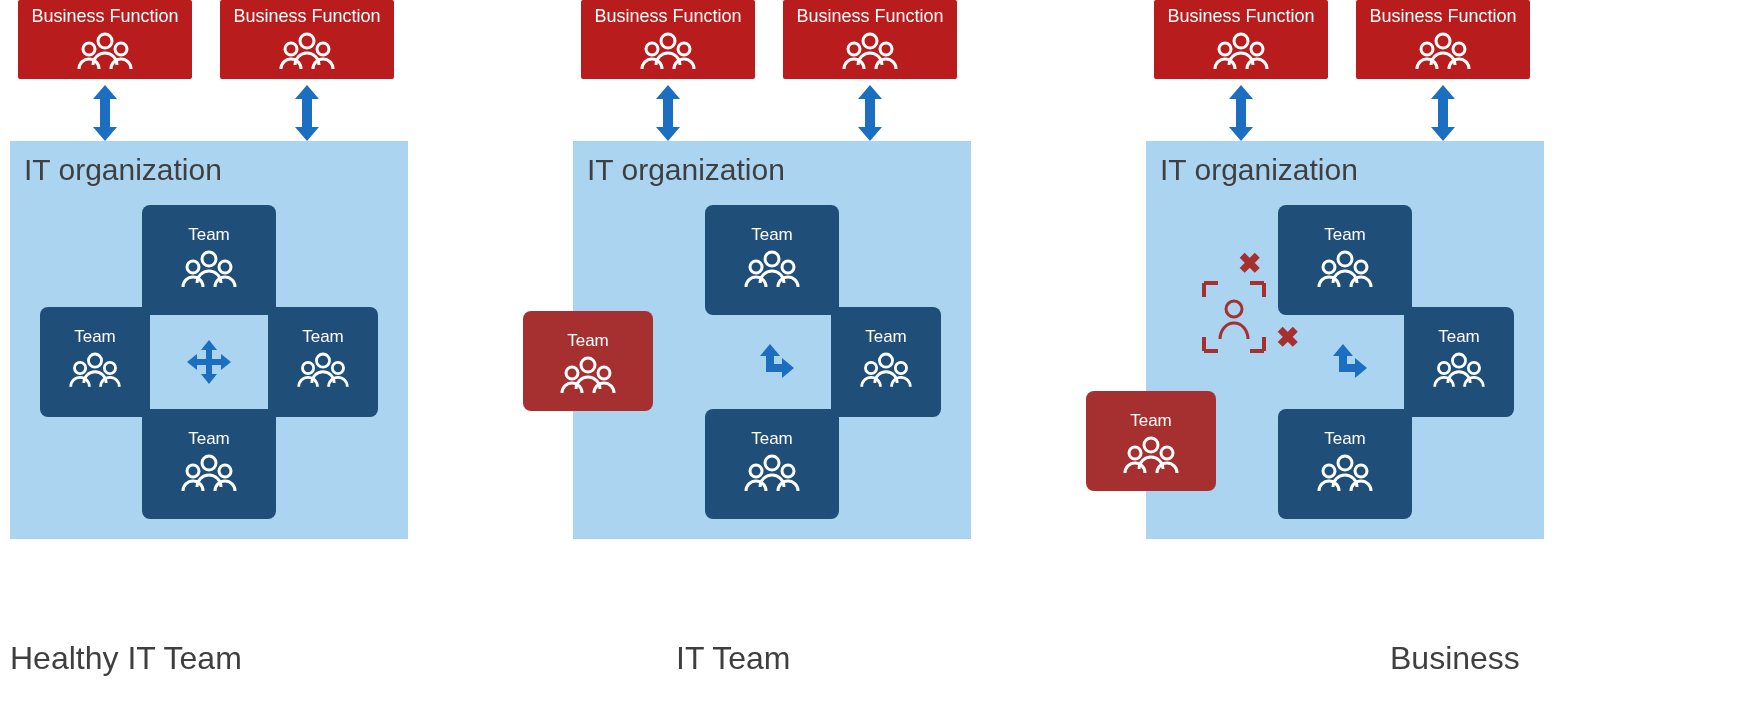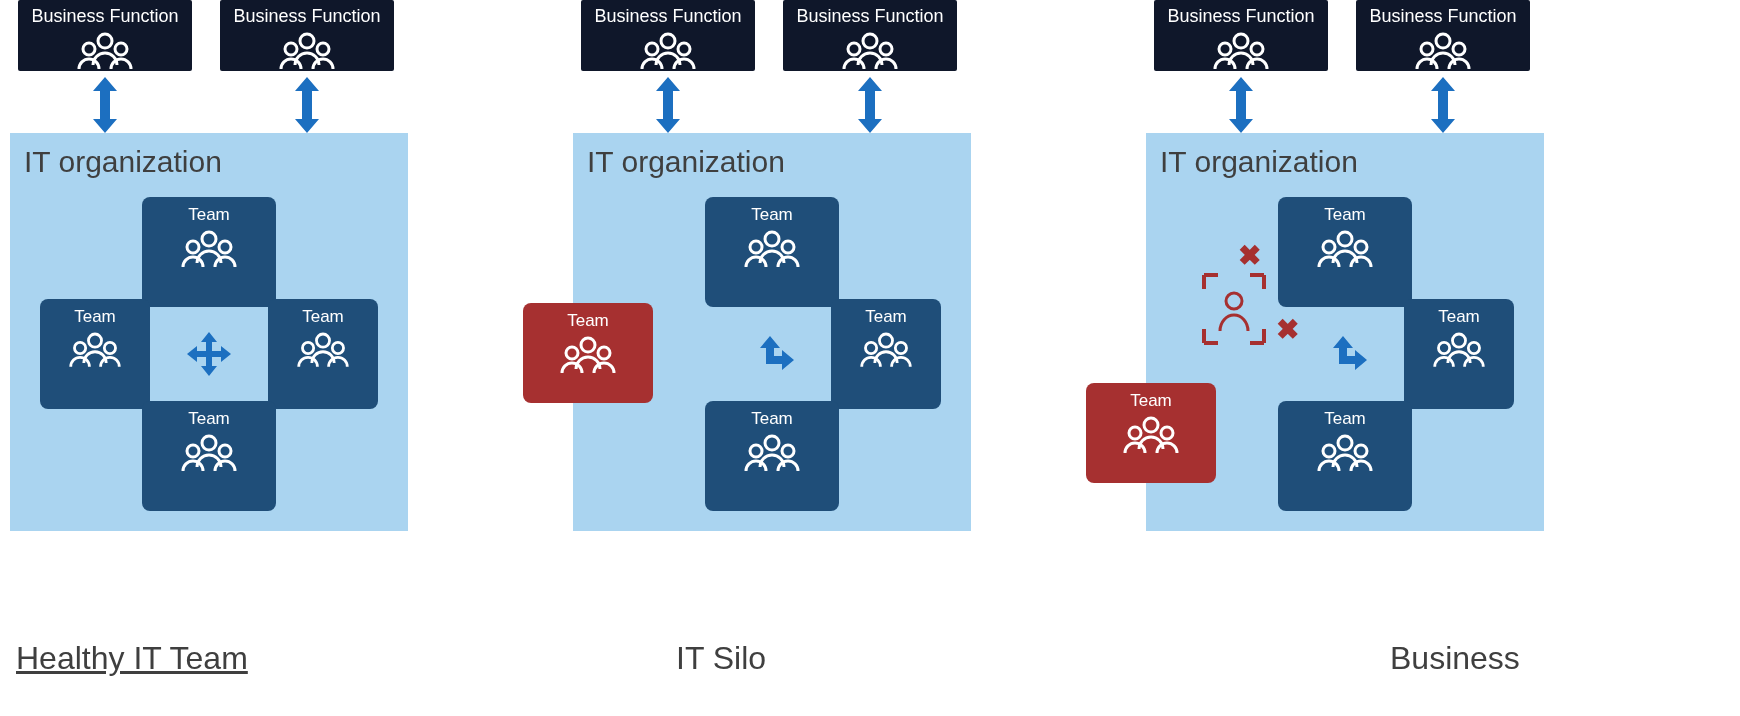--- a/index.html
+++ b/index.html
@@ -22,24 +22,24 @@
   .col3 { left: 1146px; }
 
   
   .biz-row {
     display: flex;
     gap: 28px;
     justify-content: flex-start;
     padding-left: 8px;
   }
   .biz-box {
-    background: #0f172a;
+    background: #b91c1c;
     color: #ffffff;
     width: 174px;
-    padding: 6px 0 0 0;
+    padding: 6px 0 8px 0;
     text-align: center;
     border-radius: 2px;
   }
   .biz-label {
     font-size: 18px;
     font-weight: 400;
   }
   .biz-icon { margin-top: 2px; }
 
   
@@ -64,21 +64,21 @@
     font-size: 30px;
     font-weight: 300;
   }
 
   .team-box {
     background: #1f4e79;
     color: #ffffff;
     text-align: center;
     border-radius: 8px;
     position: absolute;
-    padding-top: 8px;
+    padding-top: 20px;
   }
   .team-box.red { background: #a63030; }
   .team-label { font-size: 17px; }
 
   .tb-top    { width: 134px; height: 110px; left: 132px; top: 64px; }
   .tb-left   { width: 110px; height: 110px; left: 30px;  top: 166px; }
   .tb-right  { width: 110px; height: 110px; left: 258px; top: 166px; }
   .tb-bottom { width: 134px; height: 110px; left: 132px; top: 268px; }
   .tb-silo-left { width: 130px; height: 100px; left: -50px; top: 170px; border-radius:8px; }
   .tb-fief-left { width: 130px; height: 100px; left: -60px; top: 250px; border-radius:8px; }
@@ -91,21 +91,21 @@
     display:flex; align-items:center; justify-content:center;
   }
 
   .caption {
     position: absolute;
     top: 640px;
     font-size: 32px;
     font-weight: 300;
     color: #3f3f3f;
   }
-  .caption1 { left: 16px; text-decoration: underline; }
+  .caption1 { left: 10px; }
   .caption2 { left: 676px; }
   .caption3 { left: 1390px; }
 
   .ppl-svg { display:block; margin: 0 auto; }
 
   .x-mark {
     position:absolute;
     color:#a63030;
     font-weight:900;
     font-size:28px;
@@ -341,14 +341,14 @@
     <div class="team-box red tb-fief-left">
       <div class="team-label">Team</div>
       <svg class="ppl-svg" width="60" height="44" viewBox="0 0 60 44" style="color:#fff">
           <use href="#people-icon"></use>
         </svg>
     </div>
   </div>
 </div>
 
 <div class="caption caption1">Healthy IT Team</div>
-<div class="caption caption2">IT Silo</div>
+<div class="caption caption2">IT Team</div>
 <div class="caption caption3">Business</div>
 
 </body></html>

